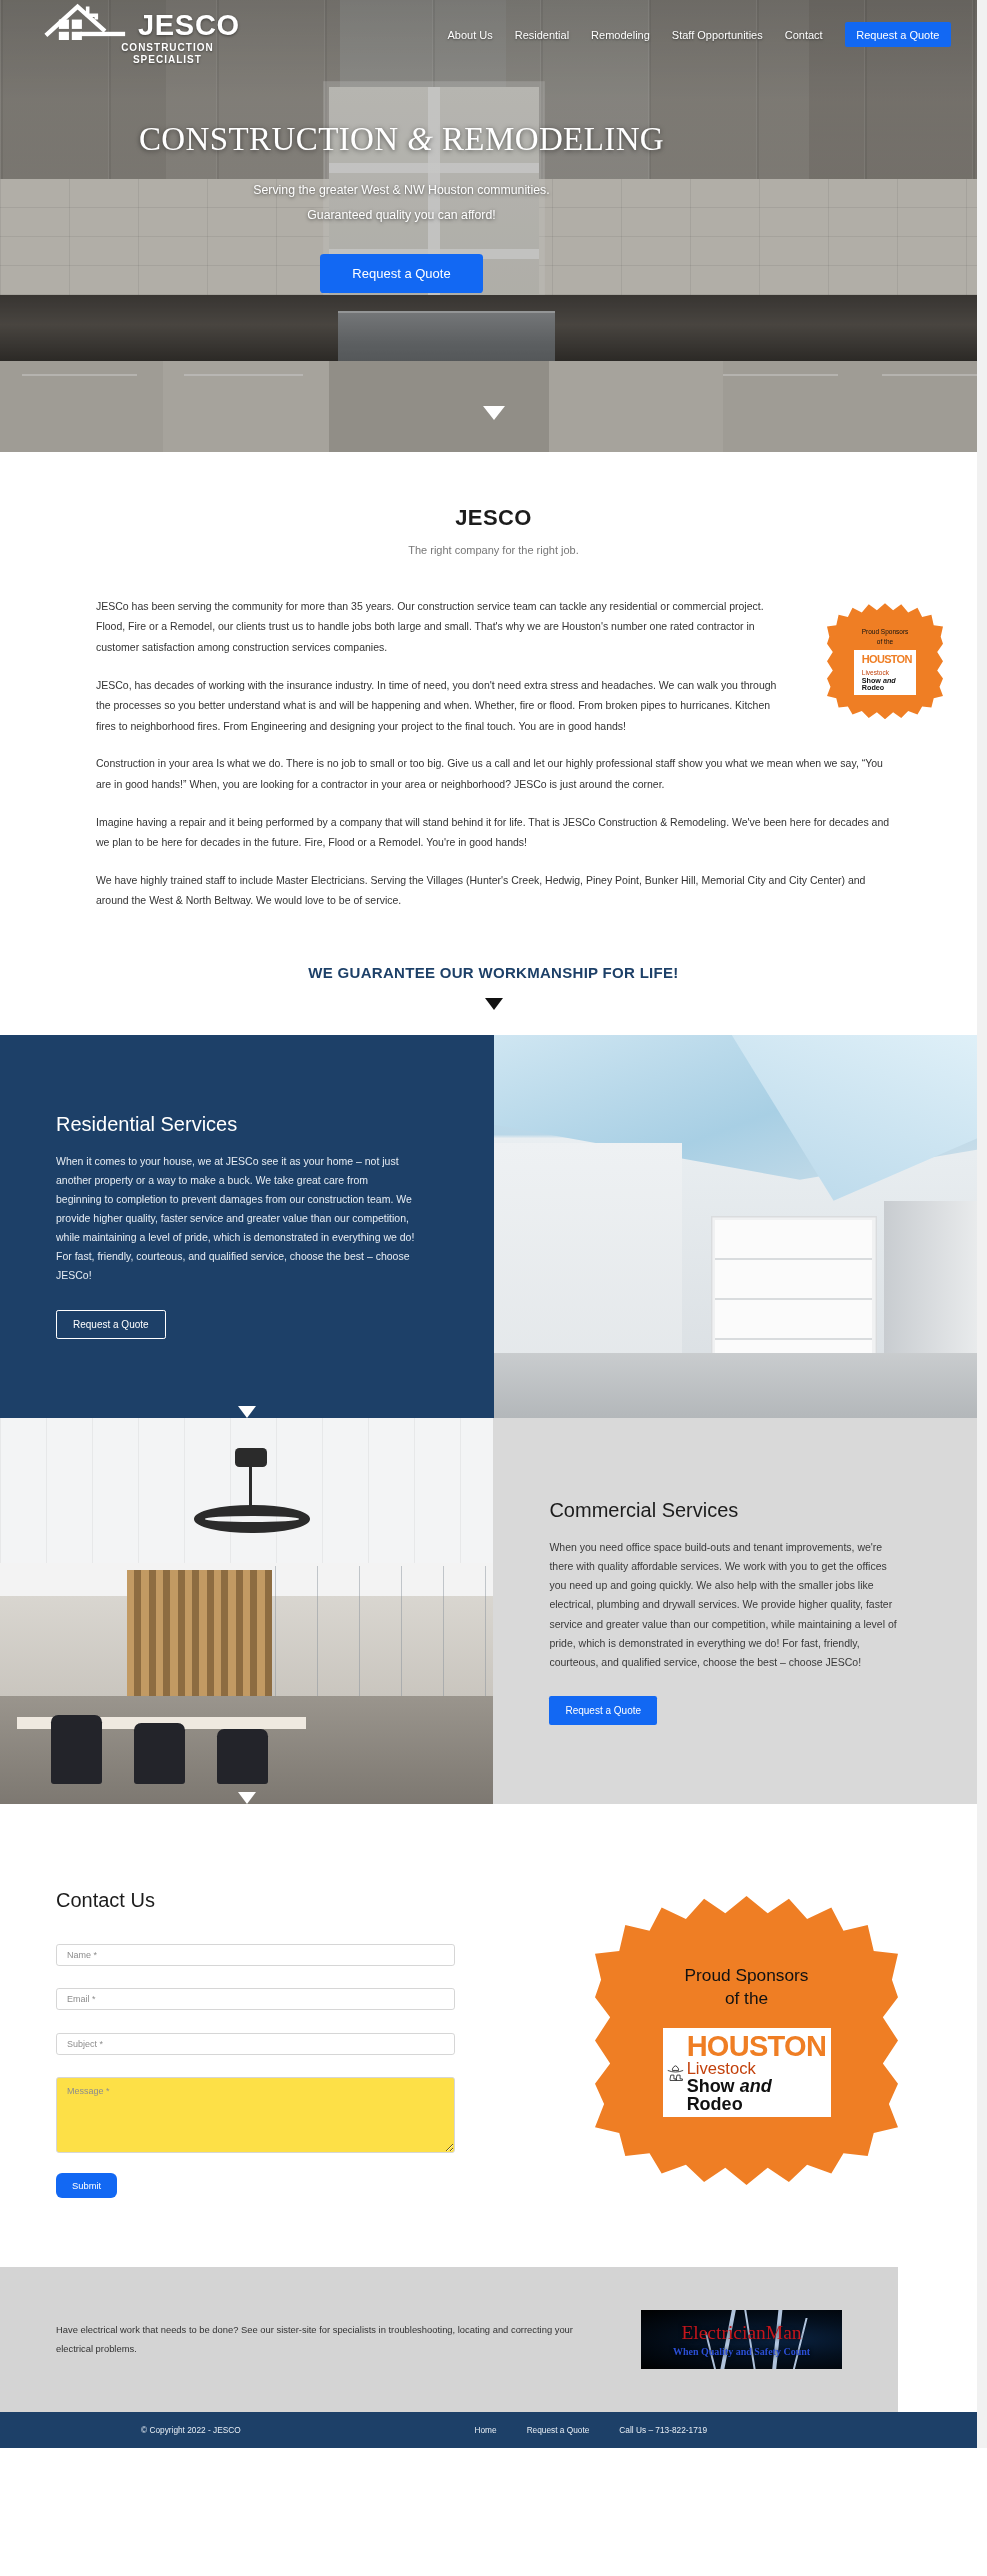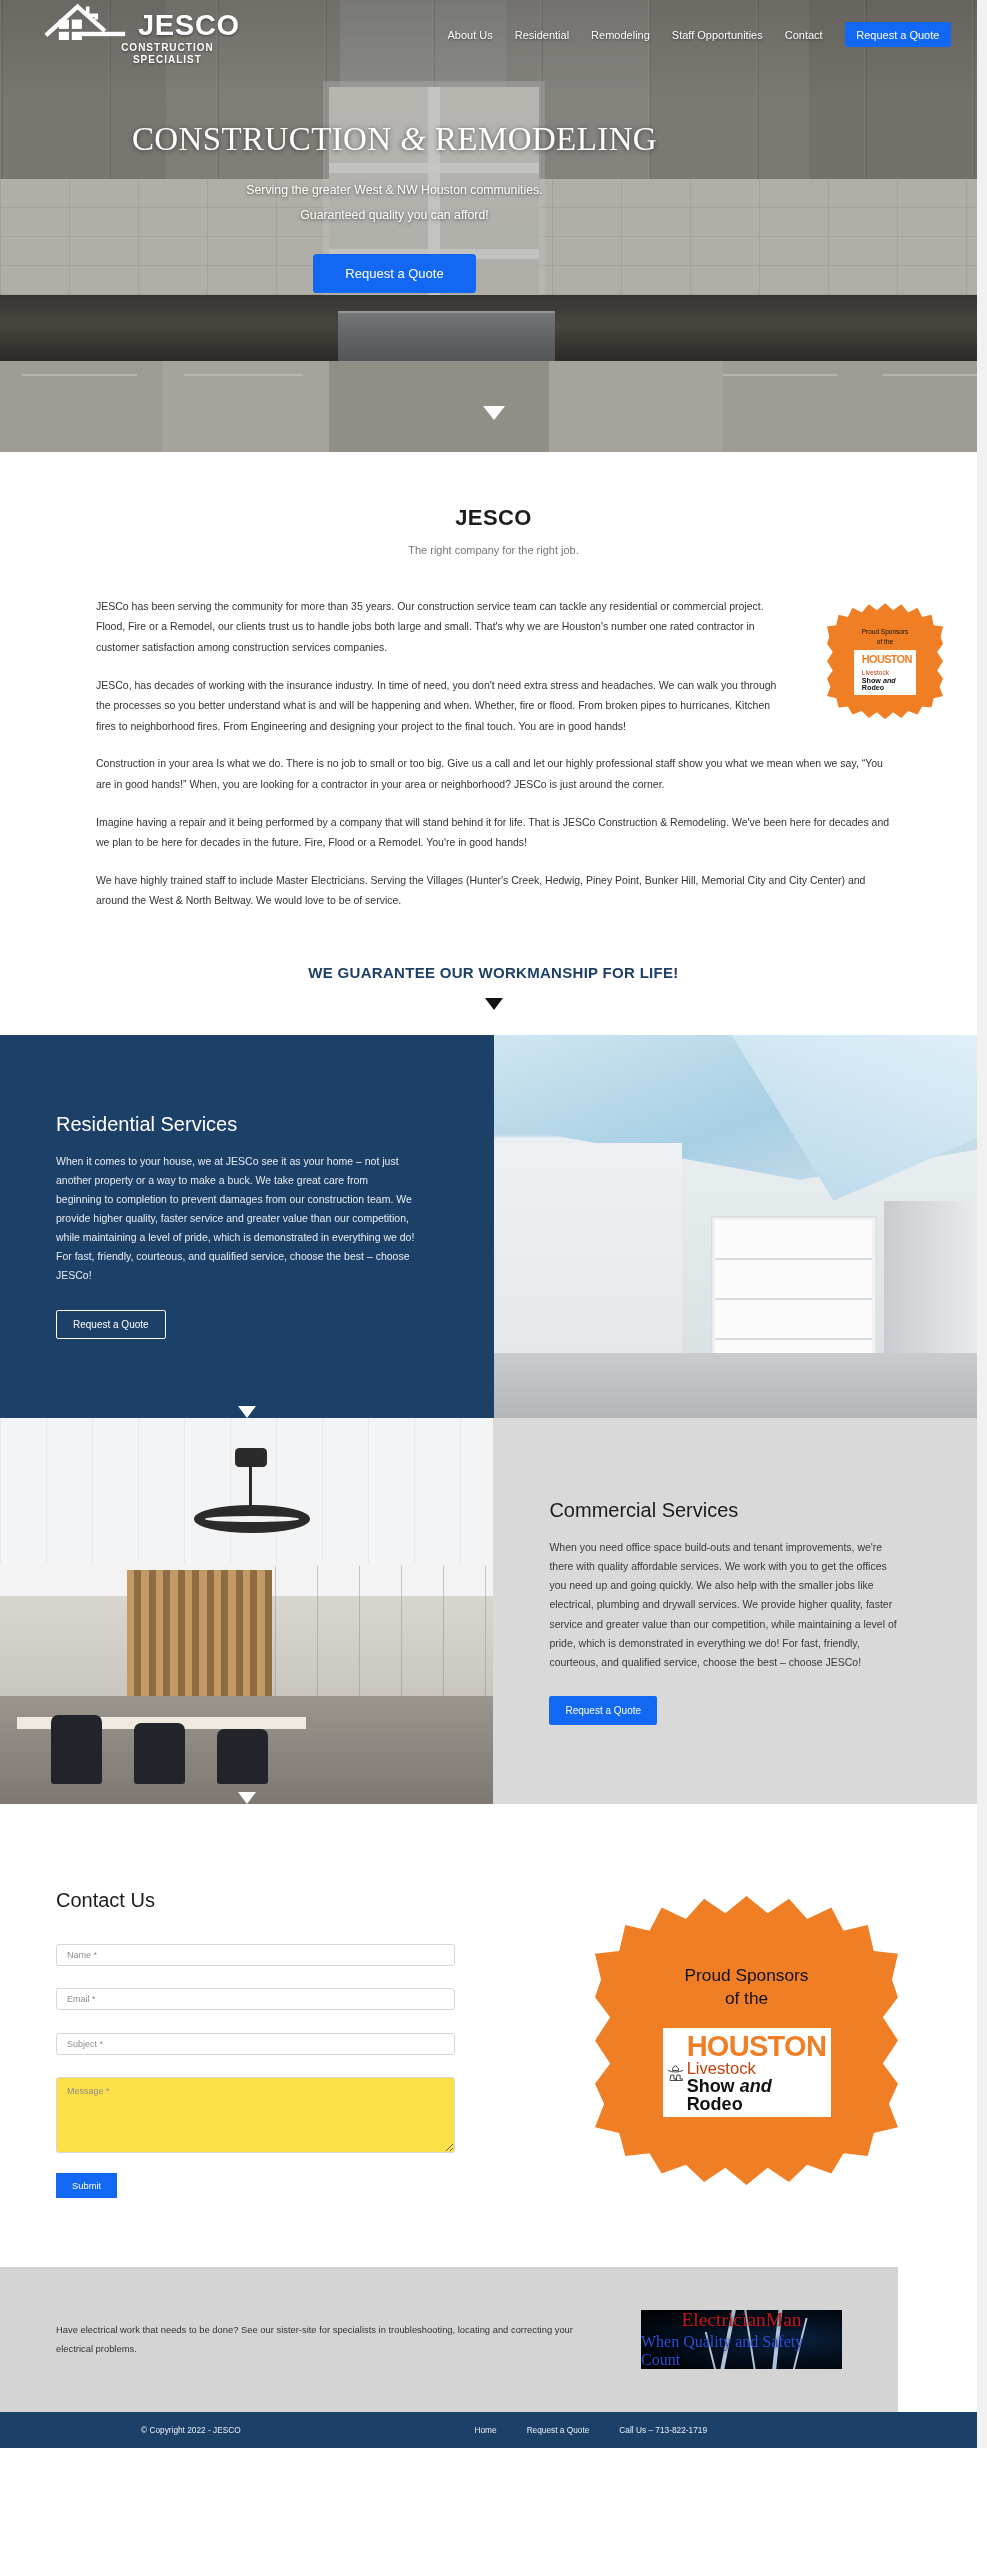--- a/index.html
+++ b/index.html
@@ -123,21 +123,21 @@
     color:#fff; font-size:11px; text-decoration:none; white-space:nowrap;
     text-shadow:0 0.7px 2.2px rgba(0,0,0,.5); cursor:pointer;
   }
   .nav-cta {
     background:#1268f3; color:#fff; font-size:11px; padding:6.5px 11.6px;
     border:none; border-radius:2.2px; cursor:pointer; white-space:nowrap;
     font-family:"Liberation Sans", sans-serif;
   }
 
   .hero-content {
-    position:absolute; left:0; top:0; width:789px; height:452px;
+    position:absolute; left:7px; top:0; width:789px; height:452px;
     display:flex; flex-direction:column; align-items:center; z-index:15;
   }
   .hero-title {
     margin-top:121px;
     color:#fff; font-size:33px; font-weight:normal; letter-spacing:0.4px;
     font-family:"Liberation Serif", serif;
     text-shadow:0 1.4px 5.8px rgba(0,0,0,.55);
   }
   .hero-title .amp { font-style:italic; font-family:"Liberation Serif", serif; }
   .hero-sub {
@@ -327,21 +327,21 @@
   .field::placeholder { color:#8d8d8d; }
   .field-area {
     display:block; width:399px; height:76px; margin-bottom:20px;
     border:0.7px solid #d6d6d6; border-radius:2.9px; padding:8px 10px;
     font-size:9px; color:#555; font-family:"Liberation Sans", sans-serif;
     resize:vertical; background:#fde047;
   }
   .field-area::placeholder { color:#8d8d8d; }
   .submit-btn {
     background:#1268f3; color:#fff; border:none; font-size:9.4px;
-    padding:7.2px 16px; border-radius:0; cursor:pointer;
+    padding:7.2px 16px; border-radius:6px; cursor:pointer;
     font-family:"Liberation Sans", sans-serif;
   }
   .contact-right { flex:1; display:flex; justify-content:center; align-items:flex-start; padding-top:7.2px; }
   .sb-big { width:303px; height:289px; }
   .sb-big .sb-text { font-size:17.3px; color:#111; text-align:center; line-height:1.35; }
   .sb-big .rodeo-box { width:168px; margin-top:17.3px; }
 
   
   .sister {
     width:898px; background:#d4d4d4; padding:43px 56px 43px 56px;
@@ -358,21 +358,21 @@
   .b2{ left:108px; top:-2.9px; width:2.2px; height:66px; transform:skewX(9deg); filter:blur(0.3px); }
   .b3{ left:134px; top:0px; width:4.3px; height:65px; transform:skewX(-6deg); filter:blur(0.4px); }
   .b4{ left:69px; top:22px; width:2.2px; height:42px; transform:skewX(14deg); filter:blur(0.4px); }
   .b5{ left:158px; top:7.2px; width:2.2px; height:53px; transform:skewX(-14deg); filter:blur(0.4px); }
   .em-title {
     position:relative; z-index:3; font-family:"Liberation Serif", serif;
     color:#c4161c; font-size:19.5px; line-height:1; text-shadow:0 0 4.3px rgba(0,0,0,.8);
   }
   .em-sub {
     position:relative; z-index:3; font-family:"Liberation Serif", serif;
-    color:#2b4fd6; font-size:16px; margin-top:3.6px; text-shadow:0 0 4.3px rgba(0,0,0,.8);
+    color:#2b4fd6; font-size:10px; margin-top:3.6px; text-shadow:0 0 4.3px rgba(0,0,0,.8);font-weight:bold;
   }
 
   
   .footer {
     width:987px; background:#1d4068; height:36px;
     display:flex; align-items:center; padding:0 56px;
   }
   .copyright { color:#e8eef5; font-size:8.3px; margin-left:85px; }
   .footer-links { margin-left:auto; margin-right:224px; display:flex; gap:30px; }
   .footer-links a { color:#e8eef5; font-size:8.3px; text-decoration:none; white-space:nowrap; cursor:pointer; }

